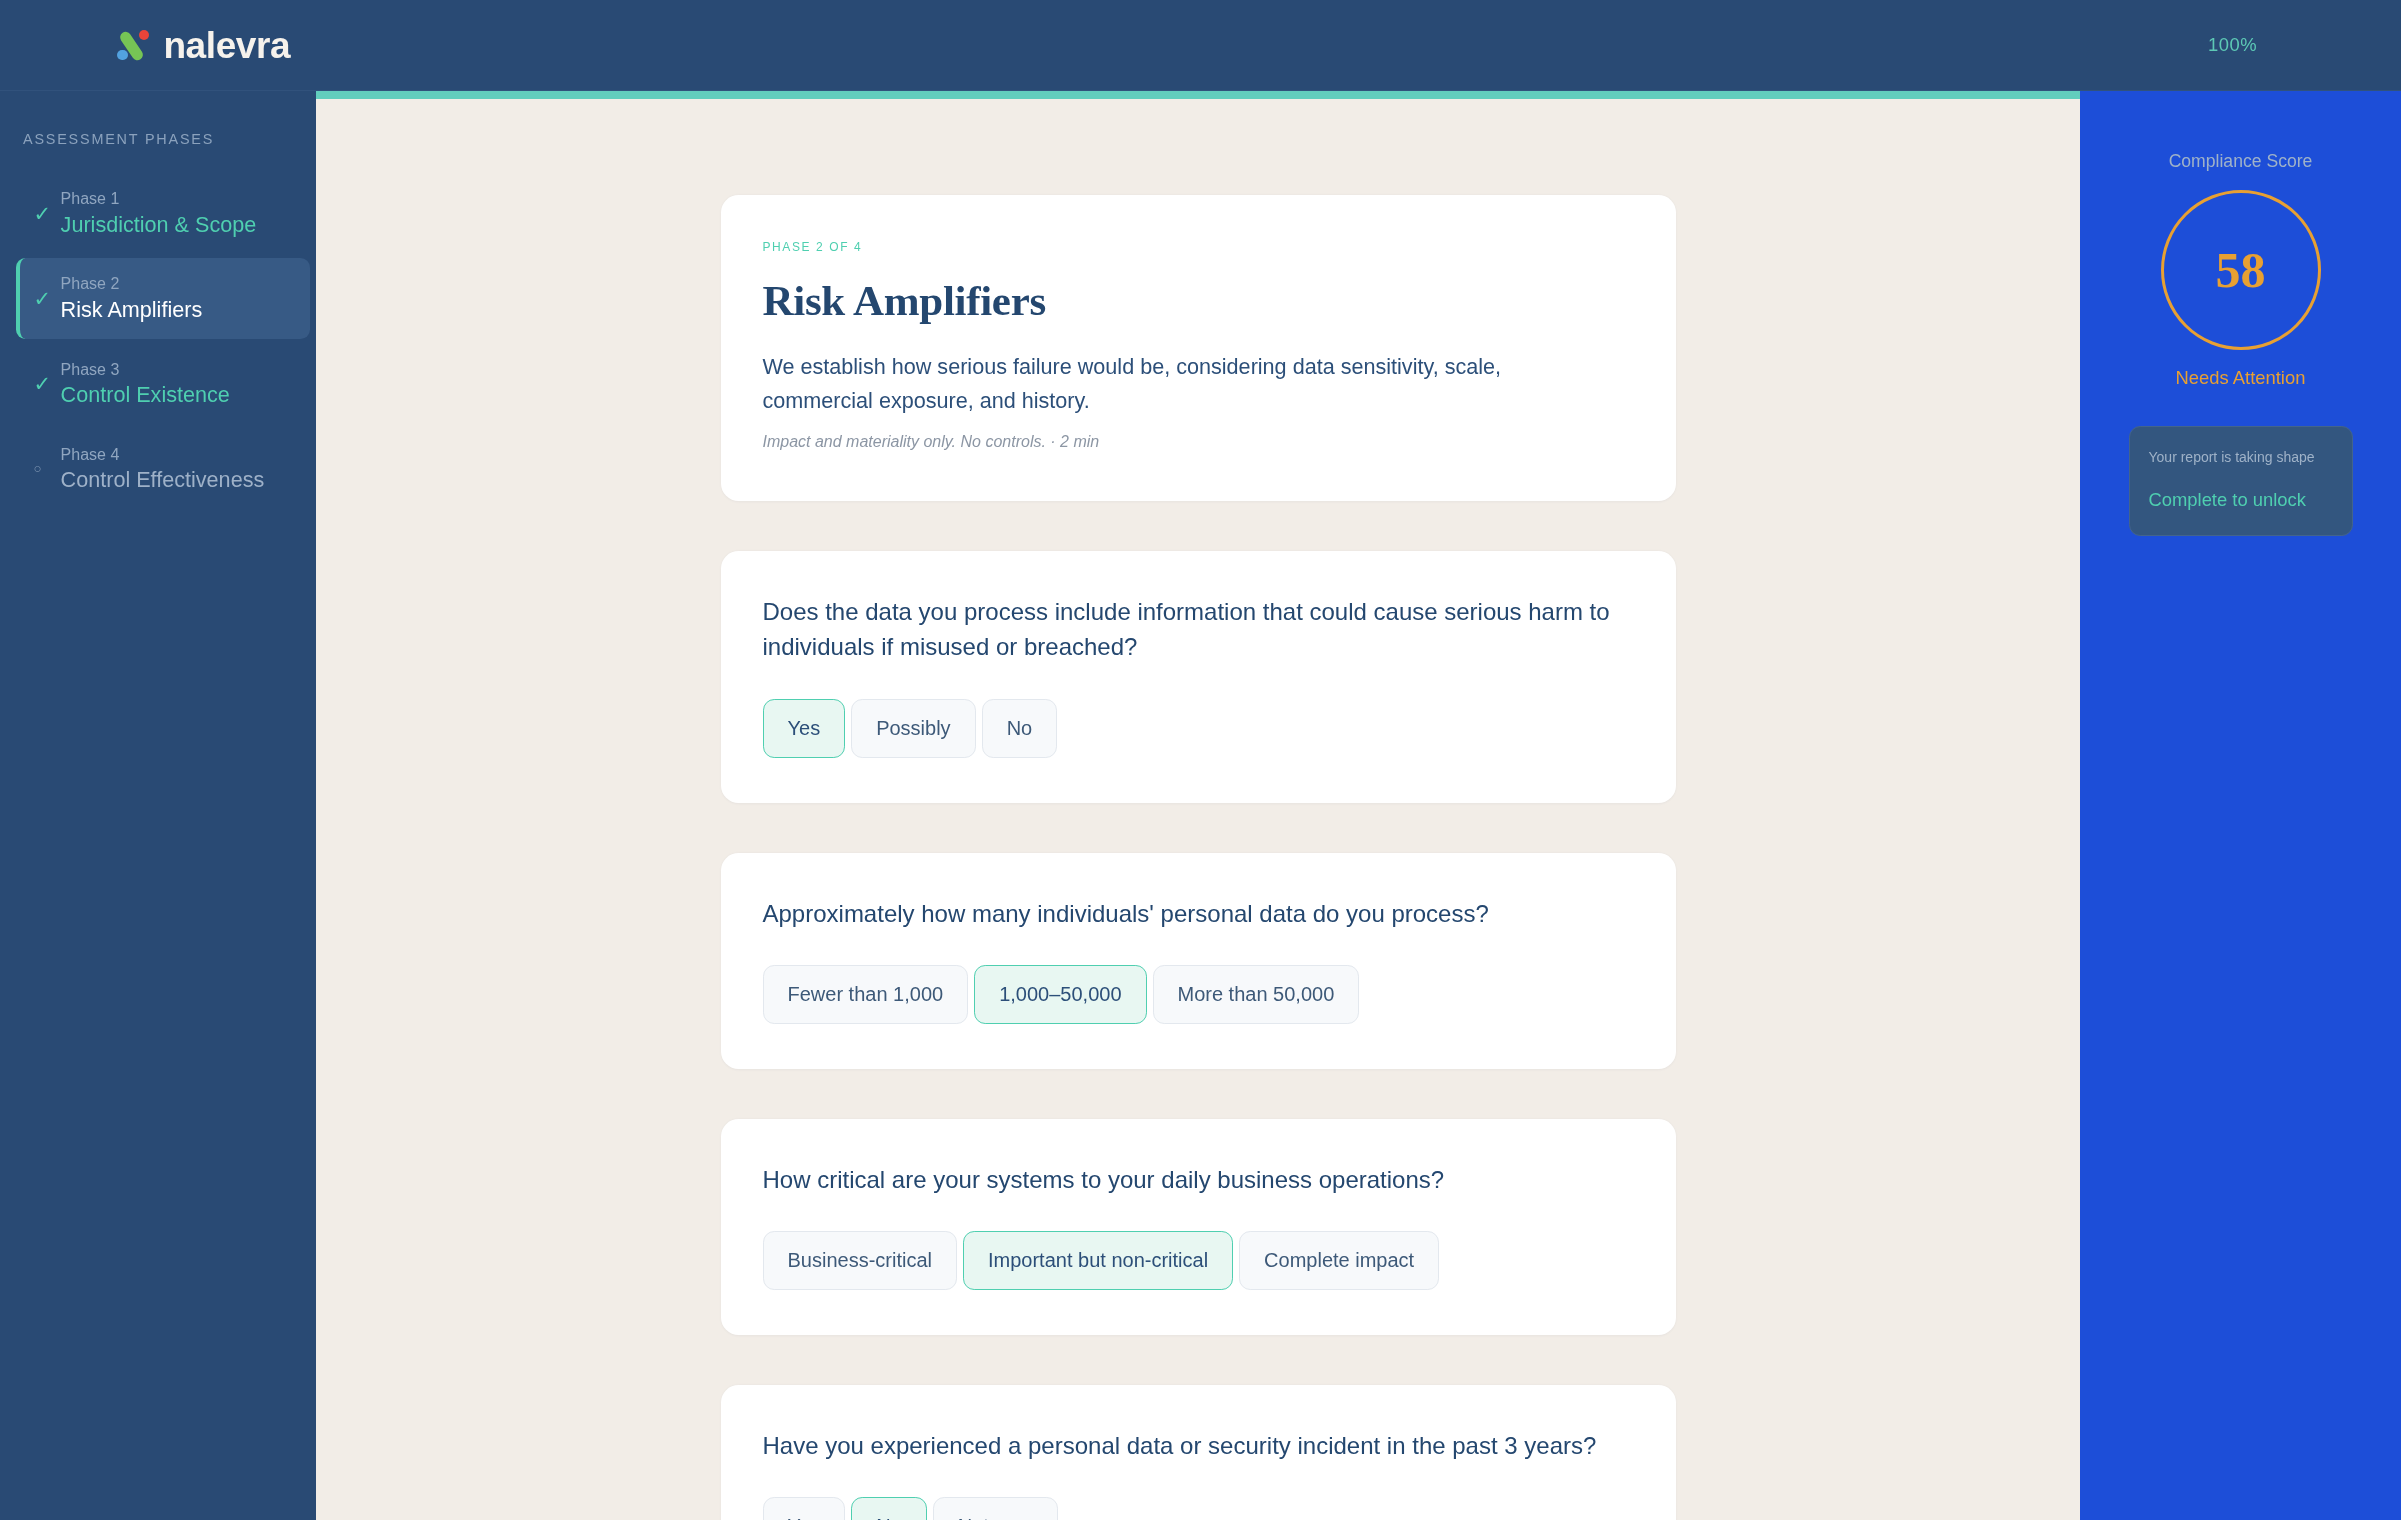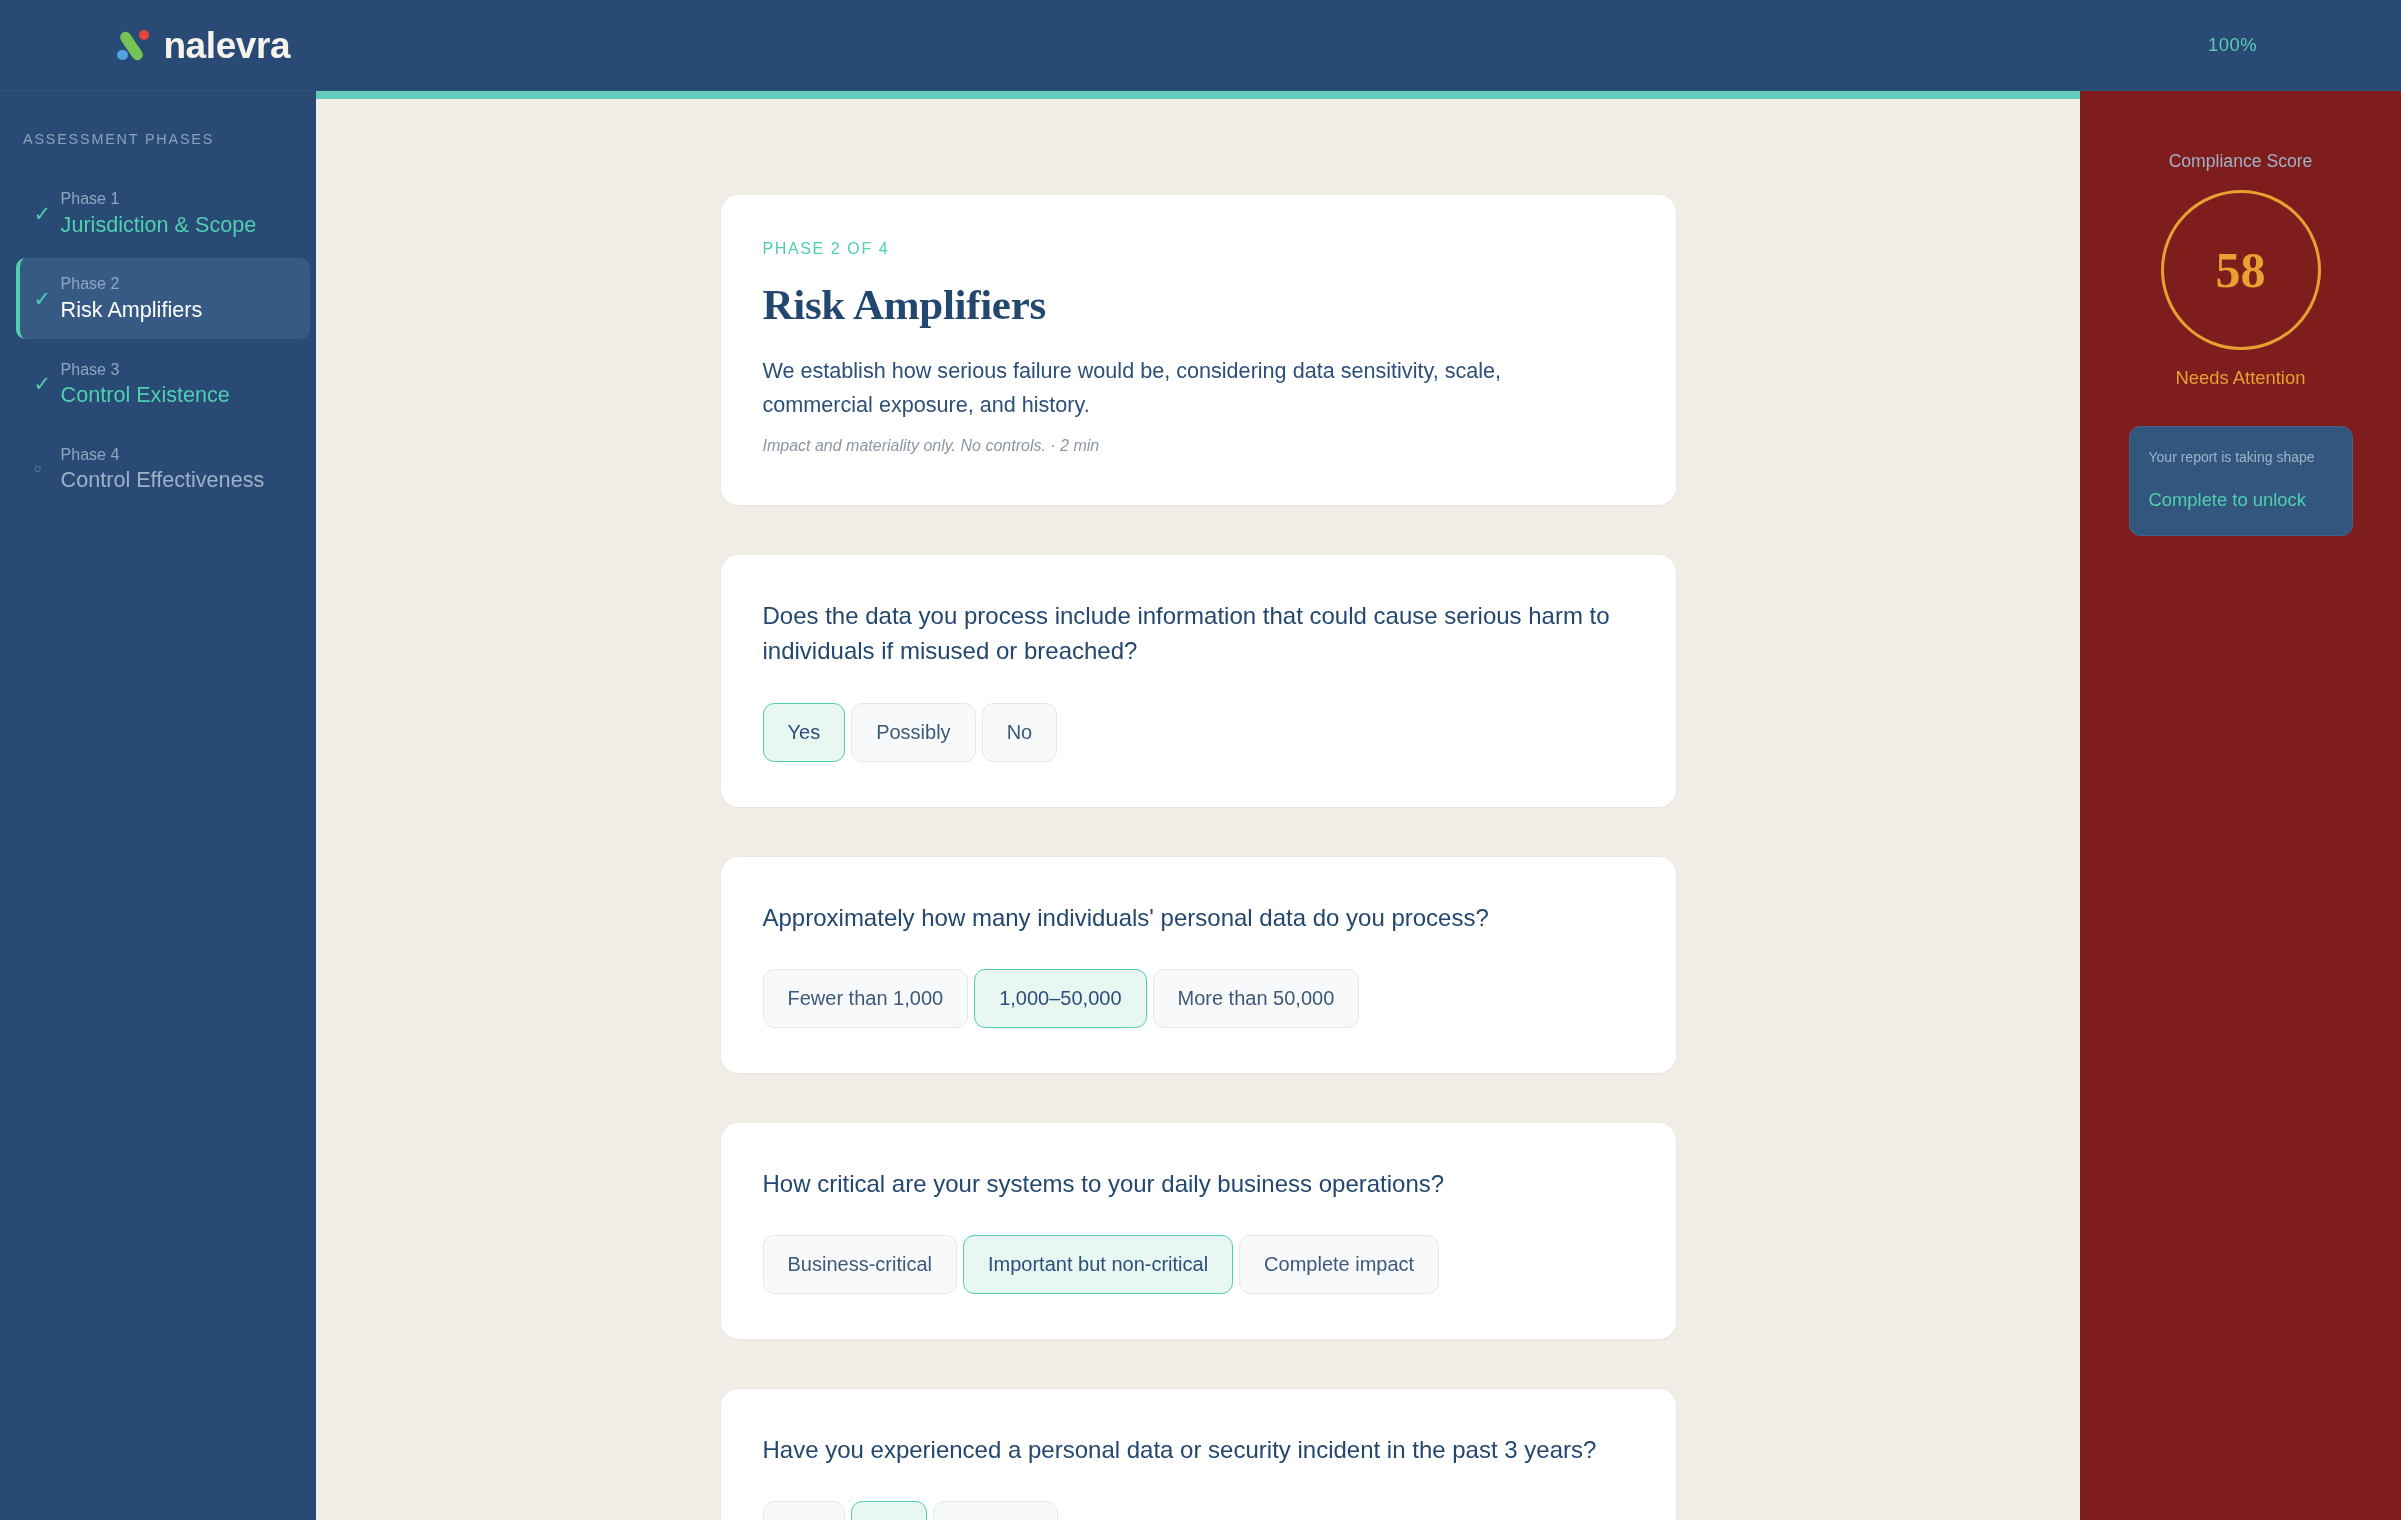--- a/index.html
+++ b/index.html
@@ -179,21 +179,21 @@
   .card {
     width: 955px;
     background: #ffffff;
     border-radius: 17.6px;
     box-shadow: 0 0.8px 2.4px rgba(40,60,90,0.05);
   }
 
   .card-intro { padding: 45px 42px 50px 42px; }
 
   .eyebrow {
-    font-size: 16px;
+    font-size: 12px;
     letter-spacing: 1.6px;
     color: #4fcfb0;
     margin-bottom: 24px;
   }
 
   .title {
     font-family: "Liberation Serif", serif;
     font-weight: 700;
     font-size: 43px;
     color: #24476f;
@@ -244,21 +244,21 @@
     background: #e8f7f2;
     color: #2c4f79;
   }
 
   
   .rightpanel {
     position: absolute;
     top: 0; left: 2080px;
     width: 321px;
     height: 1430px;
-    background: #7f1d1d;
+    background: #1d4ed8;
     padding-top: 60px;
     display: flex;
     flex-direction: column;
     align-items: center;
   }
 
   .score-label {
     font-size: 17.6px;
     color: #9fb2c8;
     margin-bottom: 17.6px;

